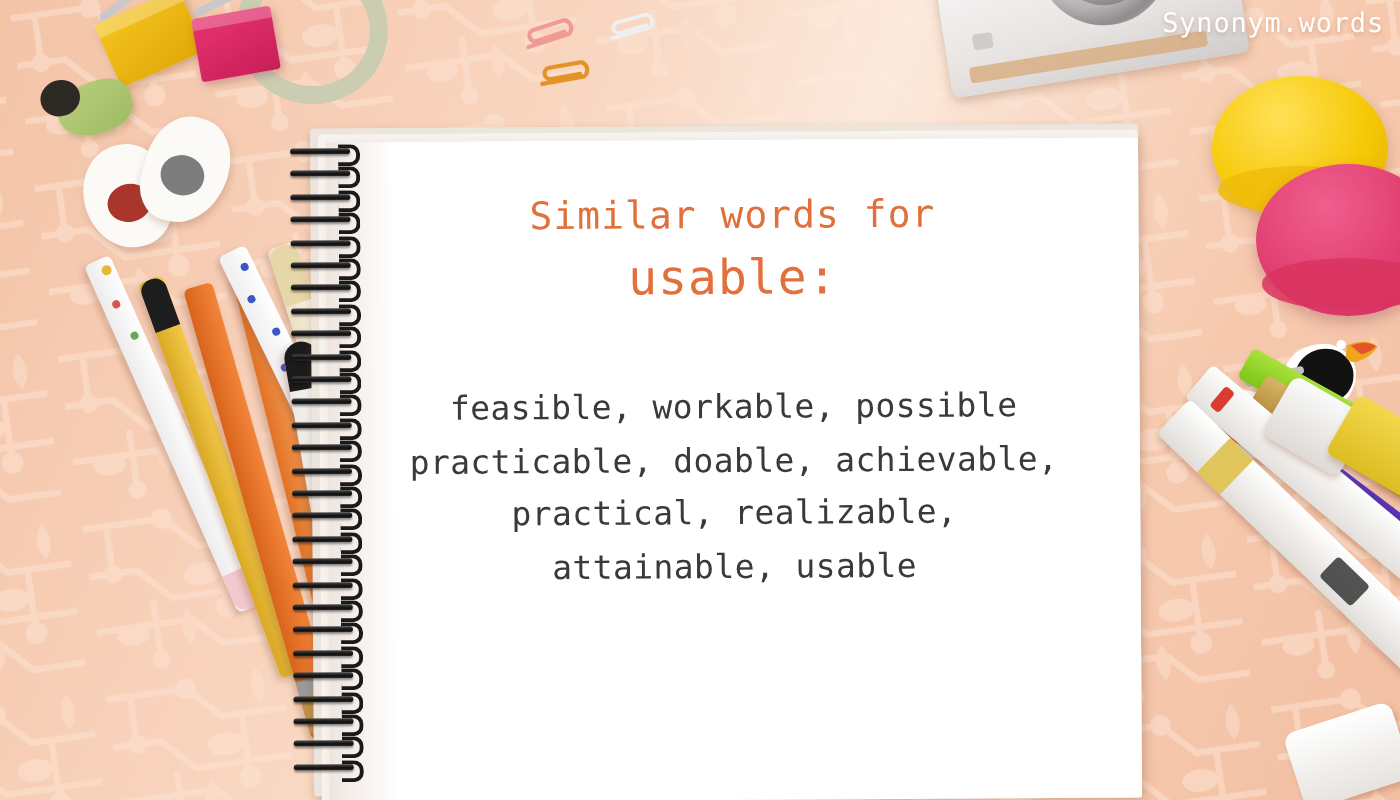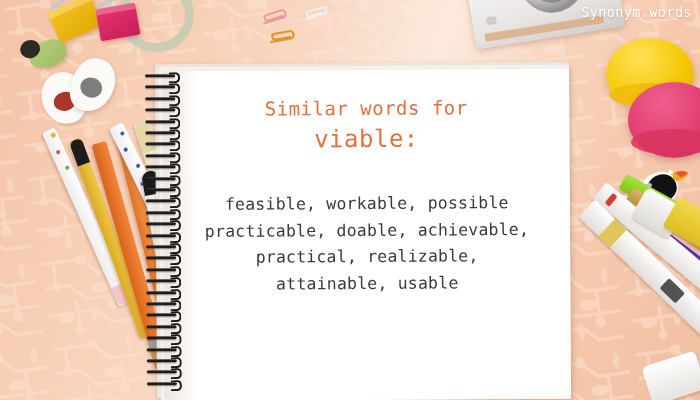--- a/index.html
+++ b/index.html
@@ -436,21 +436,21 @@
           <div class="hook"></div>
         </div>
         <div class="ring" style="top: 311.8px;">
           <div class="wire"></div>
           <div class="hook"></div>
         </div>
       </div>
 
     <div class="card-text">
       <div class="title">Similar words for</div>
-      <div class="keyword">viable:</div>
+      <div class="keyword">usable:</div>
       <div class="wordlist" id="wordlist">
           <div>feasible, workable, possible</div>
           <div>practicable, doable, achievable,</div>
           <div>practical, realizable,</div>
           <div>attainable, usable</div>
         </div>
     </div>
   </div>
 
   <div class="watermark">Synonym.words</div>

